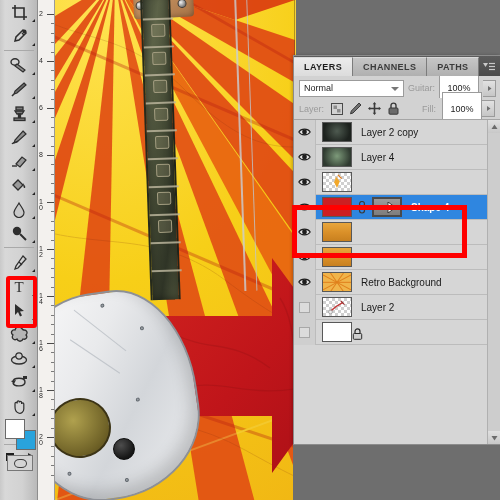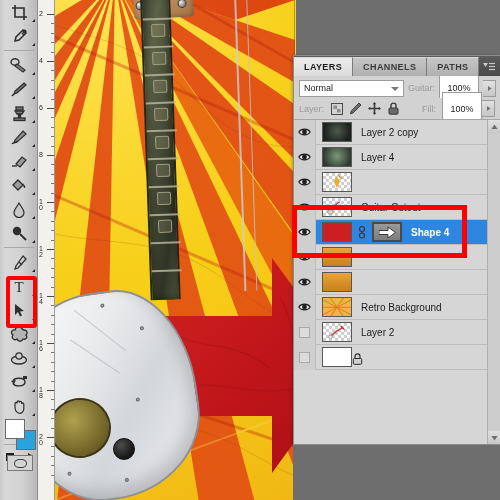--- a/index.html
+++ b/index.html
@@ -683,38 +683,20 @@
             </div>
           </div>
           <div class="thumb">
             <div class="th-checker"></div>
             <svg style="position:absolute;inset:0" viewBox="0 0 30 20">
               <path d="M14,4 L18,9 L15,16 L12,10 Z" fill="#f2a82a"></path>
               <path d="M16,2 L20,6" stroke="#e07b1e" stroke-width="1.4"></path>
             </svg>
           </div>
         </div>
-        <div class="layer-row">
-          <div class="eye-cell">
-            <div class="eye-box">
-              <svg width="13" height="10" viewBox="0 0 13 10">
-                <path d="M0.8,5 C3,1.2 10,1.2 12.2,5 C10,8.8 3,8.8 0.8,5 Z" fill="#e9e9e9" stroke="#1e1e1e" stroke-width="1.1"></path>
-                <circle cx="6.5" cy="5" r="2.4" fill="#1e1e1e"></circle>
-              </svg>
-            </div>
-          </div>
-          <div class="thumb">
-            <div class="th-checker"></div>
-            <svg style="position:absolute;inset:0" viewBox="0 0 30 20">
-              <path d="M8,15 C10,10 13,7 18,4" stroke="#b33" stroke-width="1.4" fill="none"></path>
-              <ellipse cx="8" cy="15" rx="3" ry="2.4" fill="#d8d8d8" stroke="#888" stroke-width="0.8"></ellipse>
-            </svg>
-          </div>
-          <div class="lname">Guitar Cutout</div>
-        </div>
         <div class="layer-row selected">
           <div class="eye-cell">
             <div class="eye-box">
               <svg width="13" height="10" viewBox="0 0 13 10">
                 <path d="M0.8,5 C3,1.2 10,1.2 12.2,5 C10,8.8 3,8.8 0.8,5 Z" fill="#e9e9e9" stroke="#1e1e1e" stroke-width="1.1"></path>
                 <circle cx="6.5" cy="5" r="2.4" fill="#1e1e1e"></circle>
               </svg>
             </div>
           </div>
           <div class="thumb">

